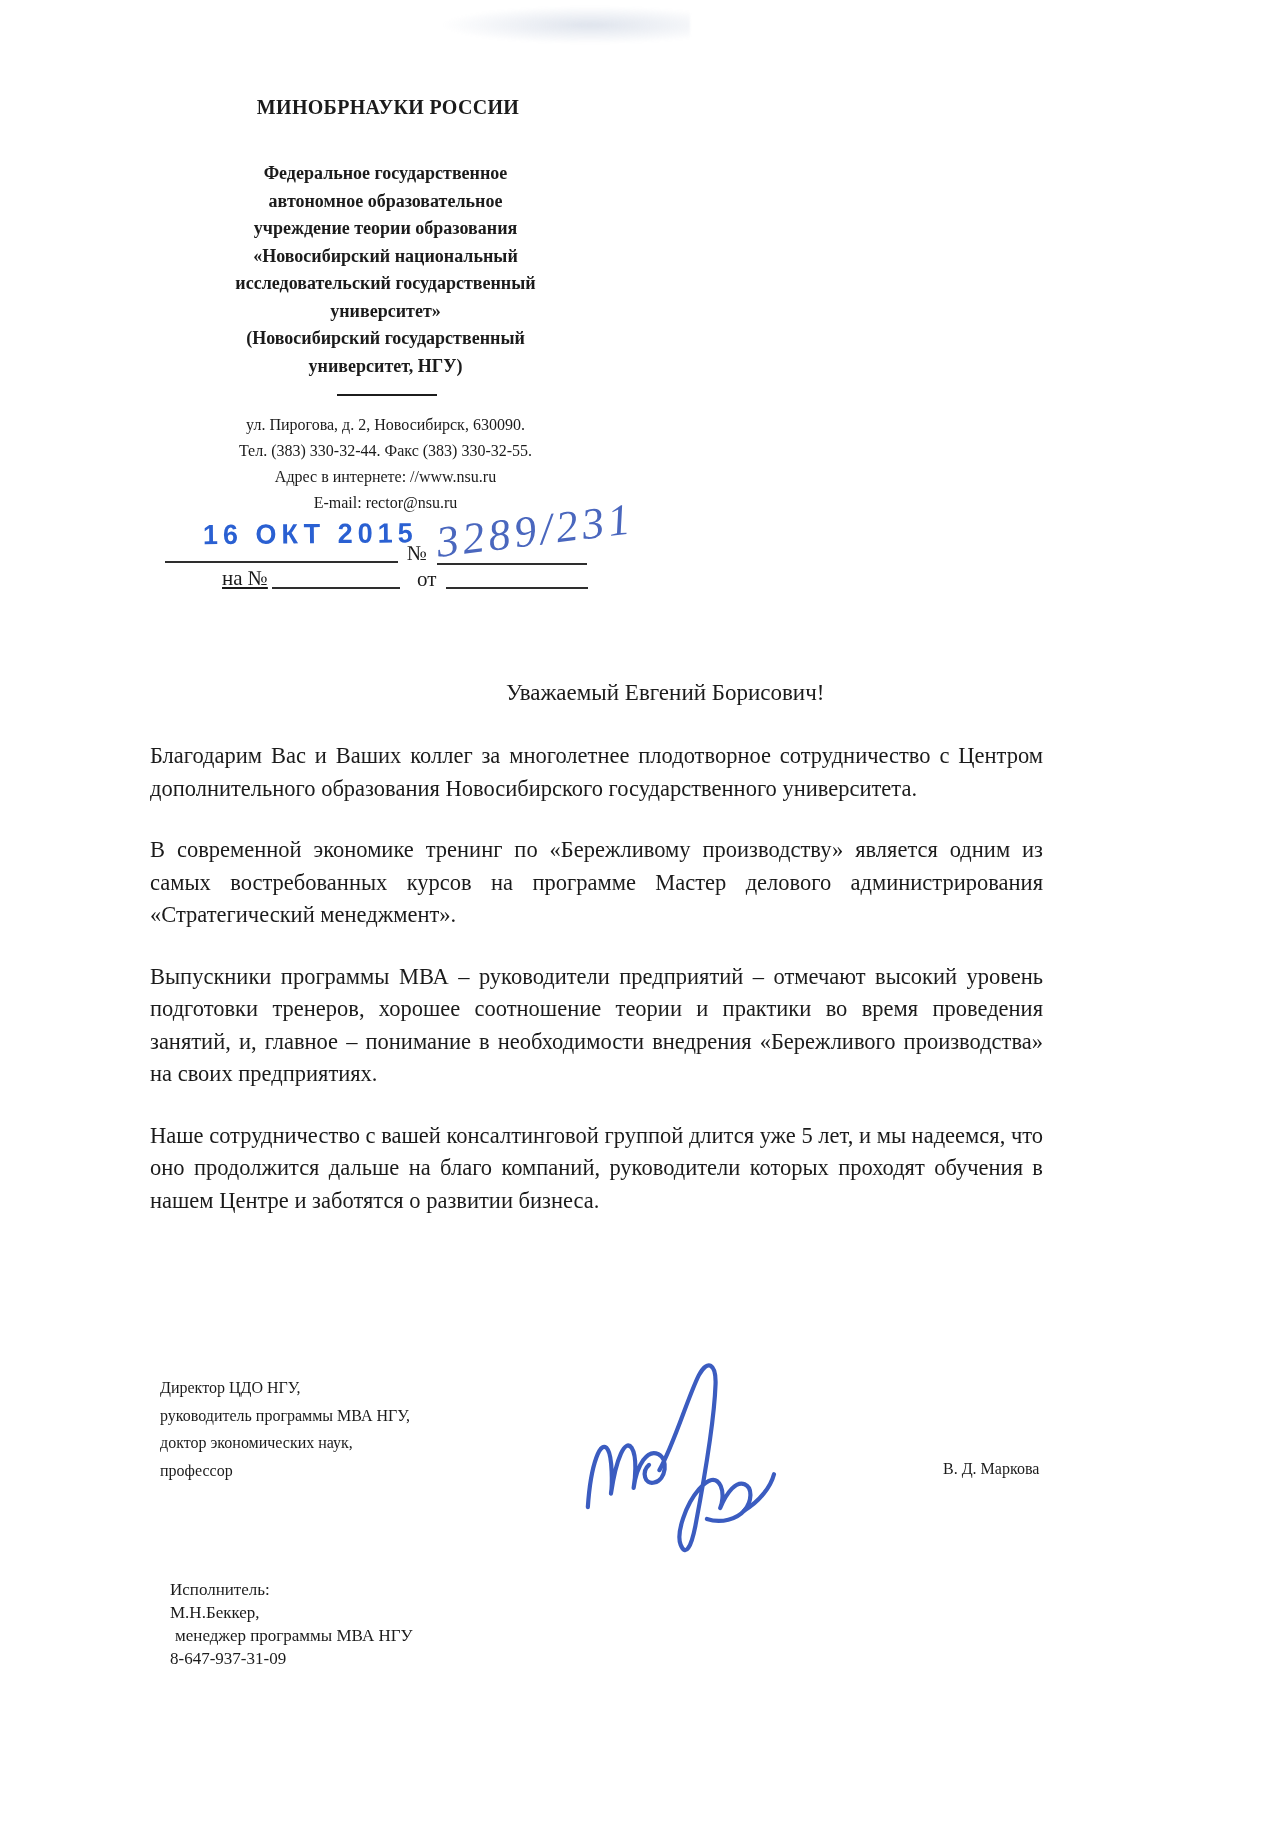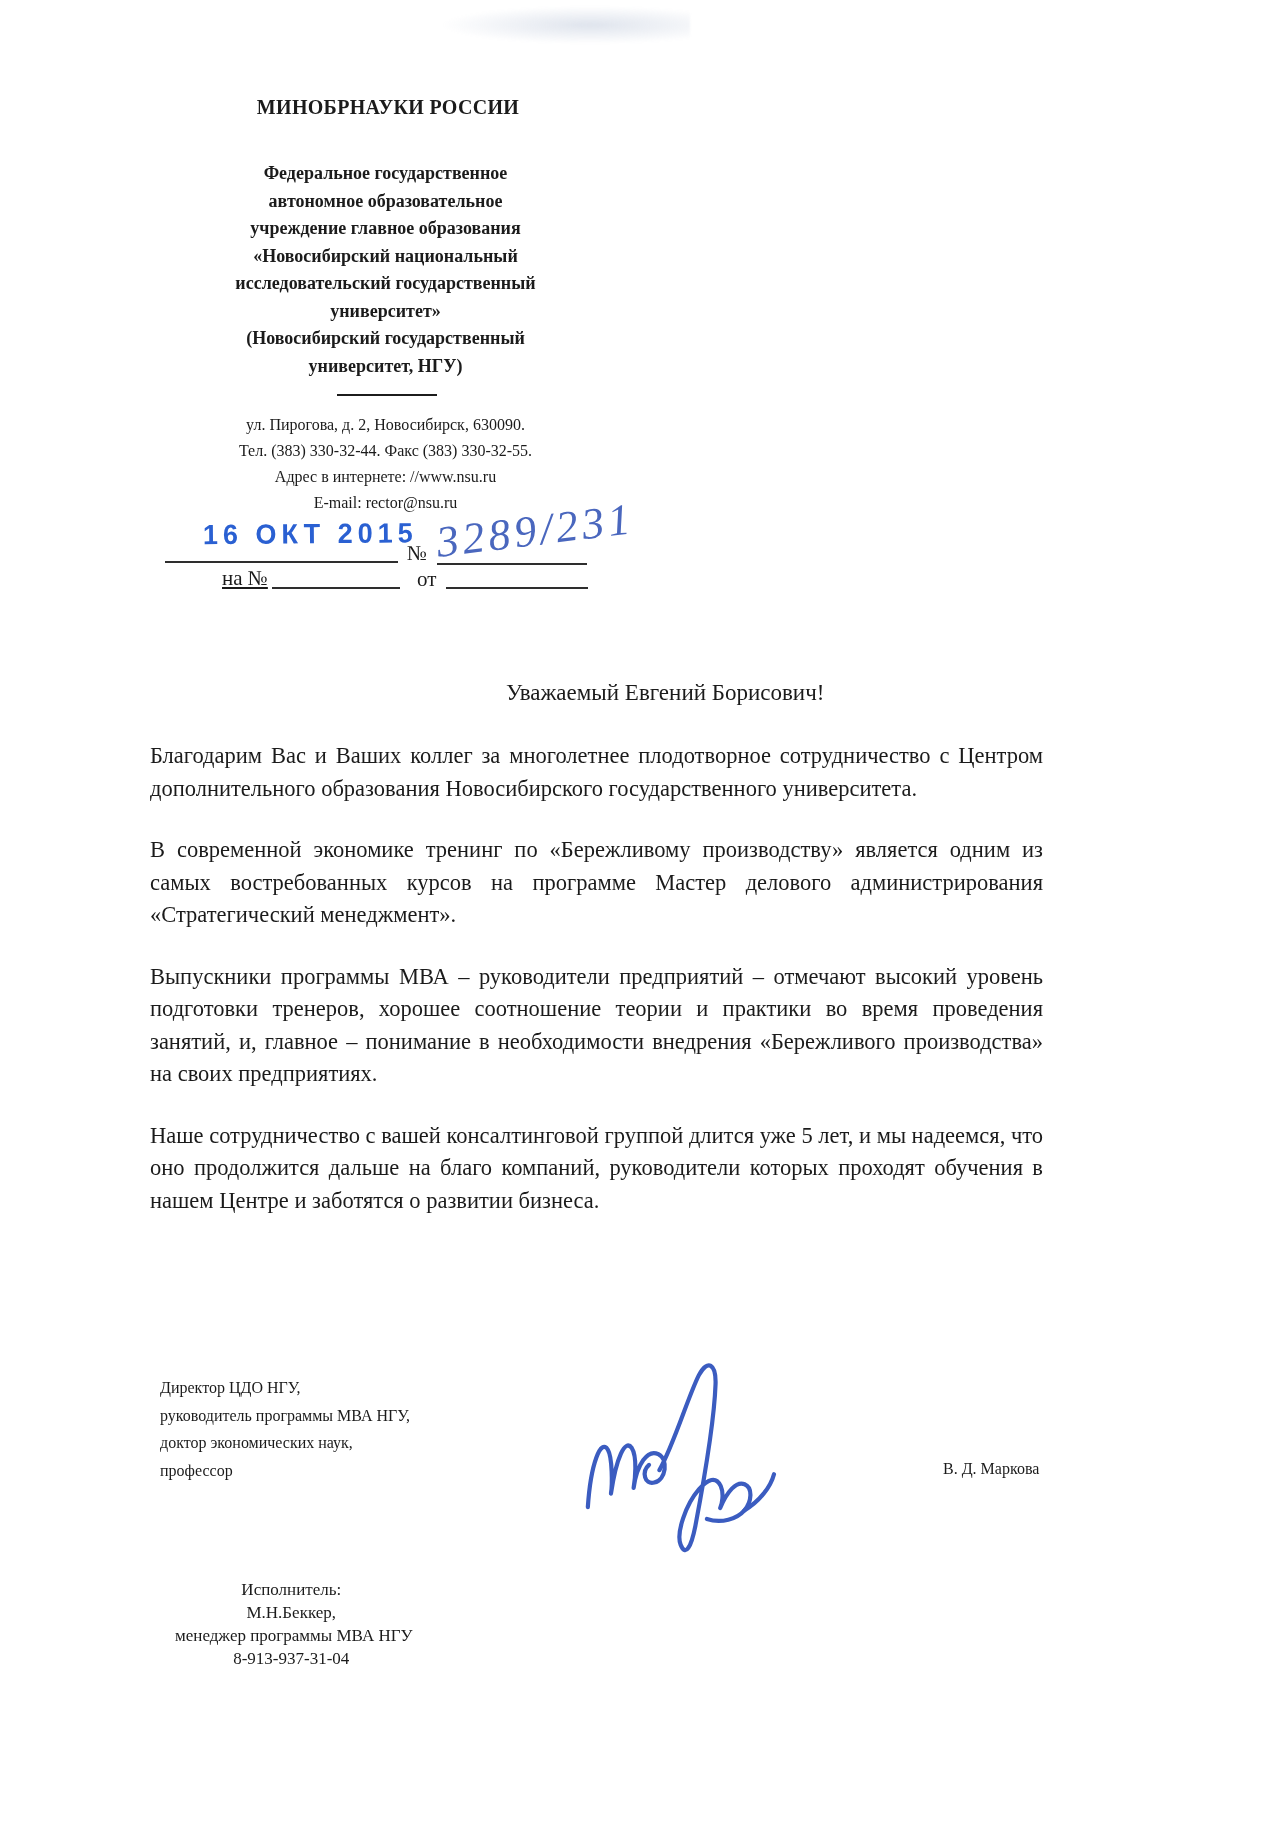--- a/index.html
+++ b/index.html
@@ -83,37 +83,37 @@
     font-size:16px; line-height:27.5px;
   }
   .signature-svg { position:absolute; left:565px; top:1348px; }
   .signatory {
     position:absolute; left:943px; top:1460px; font-size:16px; white-space:nowrap;
   }
 
   
   .footer {
     position:absolute; left:170px; top:1578px;
-    font-size:17px; line-height:23px;text-align:center;
+    font-size:17px; line-height:23px;
   }
   .footer .indent { padding-left:5px; }
 </style>
 </head>
 <body>
 
 <div class="page">
 
   <div class="smudge"></div>
 
   <div class="ministry">МИНОБРНАУКИ РОССИИ</div>
 
   <div class="org">
     <div>Федеральное государственное</div>
     <div>автономное образовательное</div>
-    <div>учреждение главное образования</div>
+    <div>учреждение теории образования</div>
     <div>«Новосибирский национальный</div>
     <div>исследовательский государственный</div>
     <div>университет»</div>
     <div>(Новосибирский государственный</div>
     <div>университет, НГУ)</div>
   </div>
 
   <div class="divider"></div>
 
   <div class="address">
@@ -176,16 +176,16 @@
       <path d="M 176 166 C 192 158, 204 144, 208 132"></path>
     </g>
   </svg>
 
   <div class="signatory">В. Д. Маркова</div>
 
   <div class="footer">
     <div>Исполнитель:</div>
     <div>М.Н.Беккер,</div>
     <div class="indent">менеджер программы МВА НГУ</div>
-    <div>8-913-937-31-04</div>
+    <div>8-647-937-31-09</div>
   </div>
 
 </div>
 
 </body></html>

